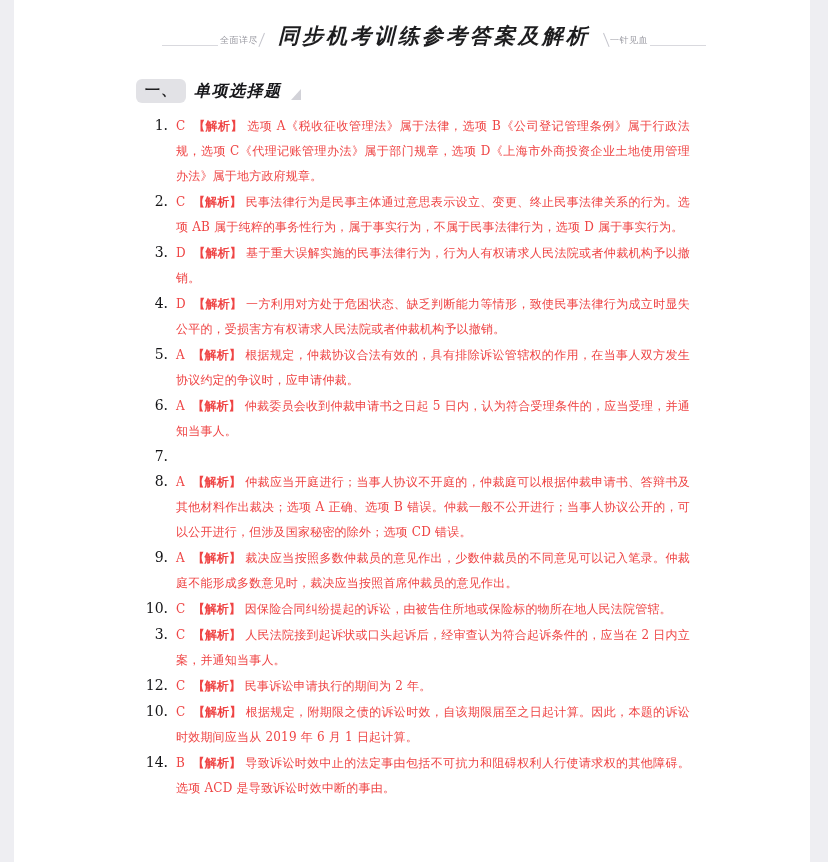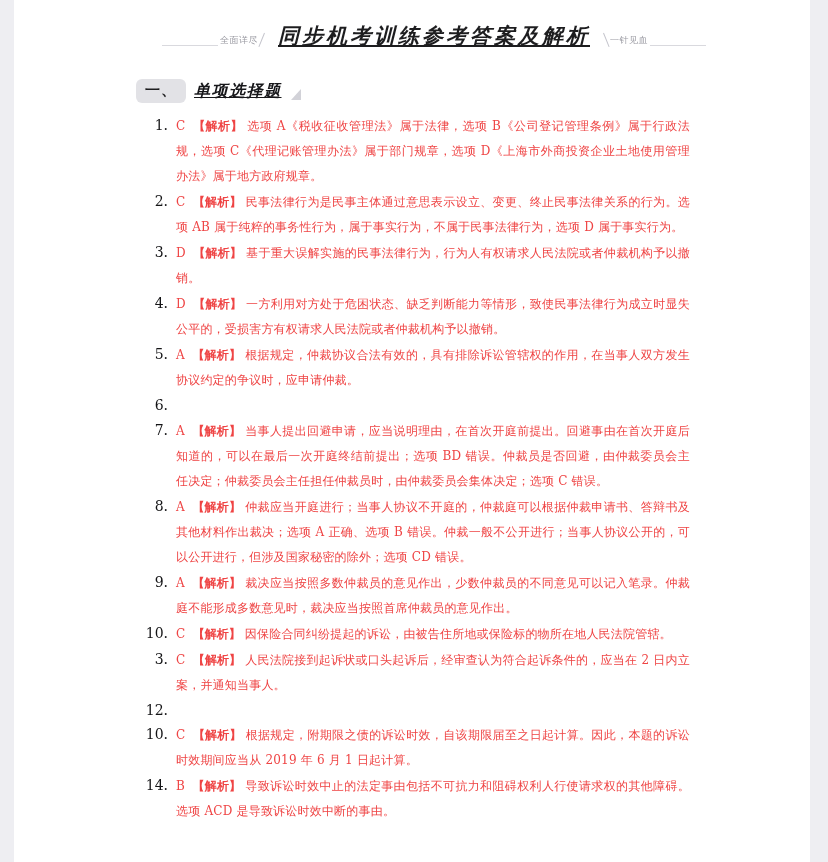--- a/index.html
+++ b/index.html
@@ -77,21 +77,20 @@
   }
   .slash.left::before { transform: rotate(-22deg); left: 6px; }
   .header-title {
     font-family: "DejaVu Serif", "Liberation Serif", serif;
     font-size: 21px;
     font-weight: bold;
     font-style: italic;
     color: #1d1d1f;
     letter-spacing: 3px;
     padding: 0 7px;
-    text-decoration: underline;
   }
 
   
   .section-heading {
     display: flex;
     align-items: center;
     margin: 16px 0 10px 0;
     padding-left: 122px;
     height: 26px;
   }
@@ -106,21 +105,20 @@
     font-family: "DejaVu Serif", "Liberation Serif", serif;
   }
   .sec-title {
     font-size: 16px;
     font-weight: bold;
     font-style: italic;
     color: #17171a;
     letter-spacing: 1.5px;
     margin-left: 8px;
     font-family: "DejaVu Serif", "Liberation Serif", serif;
-    text-decoration: underline;
   }
   .sec-tri {
     width: 0;
     height: 0;
     border-left: 10px solid transparent;
     border-bottom: 11px solid #d2d2d8;
     margin-left: 9px;
     margin-top: 7px;
   }
 
@@ -204,43 +202,44 @@
         <div class="item">
           <div class="item-num">4.</div>
           <div class="item-body"><span class="ans">D</span><span class="ans-sp"></span><span class="tag">【解析】</span><span class="tag-sp"></span><span>一方利用对方处于危困状态、缺乏判断能力等情形，致使民事法律行为成立时显失公平的，受损害方有权请求人民法院或者仲裁机构予以撤销。</span></div>
         </div>
         <div class="item">
           <div class="item-num">5.</div>
           <div class="item-body"><span class="ans">A</span><span class="ans-sp"></span><span class="tag">【解析】</span><span class="tag-sp"></span><span>根据规定，仲裁协议合法有效的，具有排除诉讼管辖权的作用，在当事人双方发生协议约定的争议时，应申请仲裁。</span></div>
         </div>
         <div class="item">
           <div class="item-num">6.</div>
+          <div class="item-body"><span class="ans">A</span><span class="ans-sp"></span><span class="tag">【解析】</span><span class="tag-sp"></span><span>仲裁委员会收到仲裁申请书之日起 5 日内，认为符合受理条件的，应当受理，并通知当事人。</span></div>
         </div>
         <div class="item">
           <div class="item-num">7.</div>
-          <div class="item-body"><span class="ans">A</span><span class="ans-sp"></span><span class="tag">【解析】</span><span class="tag-sp"></span><span>当事人提出回避申请，应当说明理由，在首次开庭前提出。回避事由在首次开庭后知道的，可以在最后一次开庭终结前提出；选项 BD 错误。仲裁员是否回避，由仲裁委员会主任决定；仲裁委员会主任担任仲裁员时，由仲裁委员会集体决定；选项 C 错误。</span></div>
         </div>
         <div class="item">
           <div class="item-num">8.</div>
           <div class="item-body"><span class="ans">A</span><span class="ans-sp"></span><span class="tag">【解析】</span><span class="tag-sp"></span><span>仲裁应当开庭进行；当事人协议不开庭的，仲裁庭可以根据仲裁申请书、答辩书及其他材料作出裁决；选项 A 正确、选项 B 错误。仲裁一般不公开进行；当事人协议公开的，可以公开进行，但涉及国家秘密的除外；选项 CD 错误。</span></div>
         </div>
         <div class="item">
           <div class="item-num">9.</div>
           <div class="item-body"><span class="ans">A</span><span class="ans-sp"></span><span class="tag">【解析】</span><span class="tag-sp"></span><span>裁决应当按照多数仲裁员的意见作出，少数仲裁员的不同意见可以记入笔录。仲裁庭不能形成多数意见时，裁决应当按照首席仲裁员的意见作出。</span></div>
         </div>
         <div class="item">
           <div class="item-num">10.</div>
           <div class="item-body"><span class="ans">C</span><span class="ans-sp"></span><span class="tag">【解析】</span><span class="tag-sp"></span><span>因保险合同纠纷提起的诉讼，由被告住所地或保险标的物所在地人民法院管辖。</span></div>
         </div>
         <div class="item">
           <div class="item-num">3.</div>
           <div class="item-body"><span class="ans">C</span><span class="ans-sp"></span><span class="tag">【解析】</span><span class="tag-sp"></span><span>人民法院接到起诉状或口头起诉后，经审查认为符合起诉条件的，应当在 2 日内立案，并通知当事人。</span></div>
         </div>
         <div class="item">
           <div class="item-num">12.</div>
+          <div class="item-body"><span class="ans">C</span><span class="ans-sp"></span><span class="tag">【解析】</span><span class="tag-sp"></span><span>民事诉讼申请执行的期间为 2 年。</span></div>
         </div>
         <div class="item">
           <div class="item-num">10.</div>
           <div class="item-body"><span class="ans">C</span><span class="ans-sp"></span><span class="tag">【解析】</span><span class="tag-sp"></span><span>根据规定，附期限之债的诉讼时效，自该期限届至之日起计算。因此，本题的诉讼时效期间应当从 2019 年 6 月 1 日起计算。</span></div>
         </div>
         <div class="item">
           <div class="item-num">14.</div>
           <div class="item-body"><span class="ans">B</span><span class="ans-sp"></span><span class="tag">【解析】</span><span class="tag-sp"></span><span>导致诉讼时效中止的法定事由包括不可抗力和阻碍权利人行使请求权的其他障碍。选项 ACD 是导致诉讼时效中断的事由。</span></div>
         </div>
       </div>

